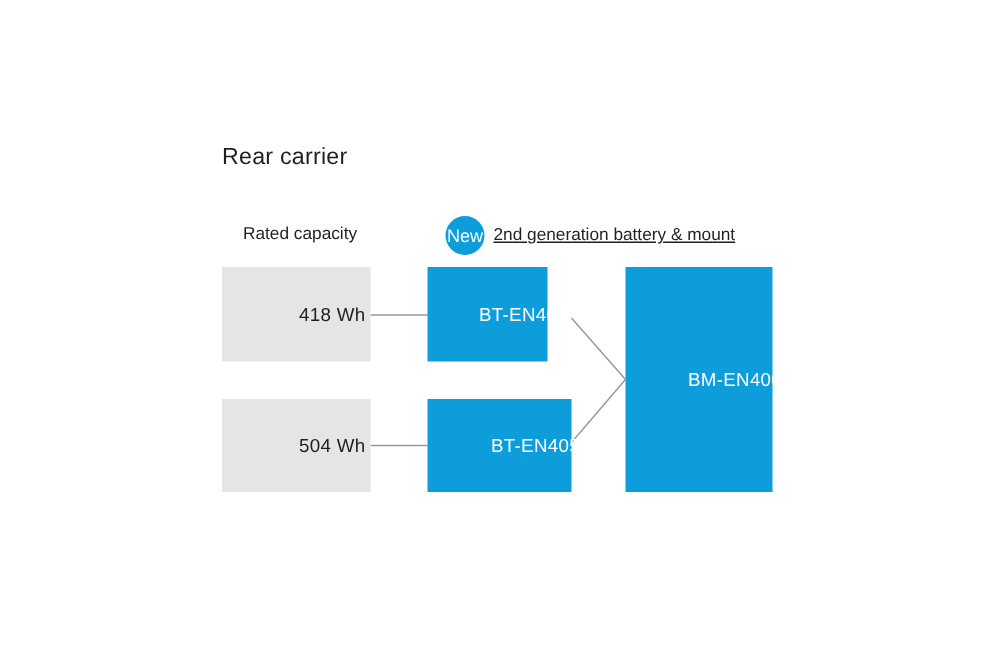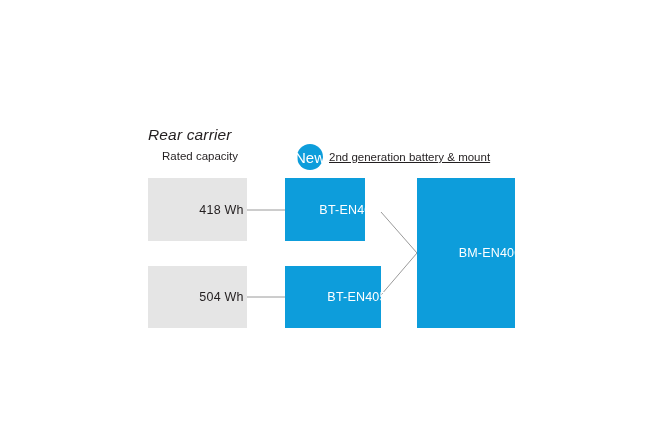--- a/index.html
+++ b/index.html
@@ -19,26 +19,25 @@
     width: 666px;
     height: 438px;
     background: #ffffff;
     overflow: hidden;
   }
 
   
   .section-title {
     position: absolute;
     left: 148px;
-    top: 126px;
+    top: 96px;
     font-size: 15.5px;
     color: #231f20;
     letter-spacing: 0.15px;
     white-space: nowrap;
-    font-style: italic;
   }
 
   .col-label {
     position: absolute;
     font-size: 11.5px;
     color: #231f20;
     white-space: nowrap;
   }
   .col-label.rated {
     left: 162px;
@@ -53,21 +52,21 @@
     align-items: center;
     gap: 6px;
     white-space: nowrap;
   }
   .new-badge {
     width: 26px;
     height: 26px;
     border-radius: 50%;
     background: #0d9ddb;
     color: #ffffff;
-    font-size: 15px;
+    font-size: 12px;
     display: flex;
     align-items: center;
     justify-content: center;
     line-height: 1;
     flex: 0 0 auto;
   }
   .new-caption {
     font-size: 11.5px;
     color: #231f20;
     text-decoration: underline;

